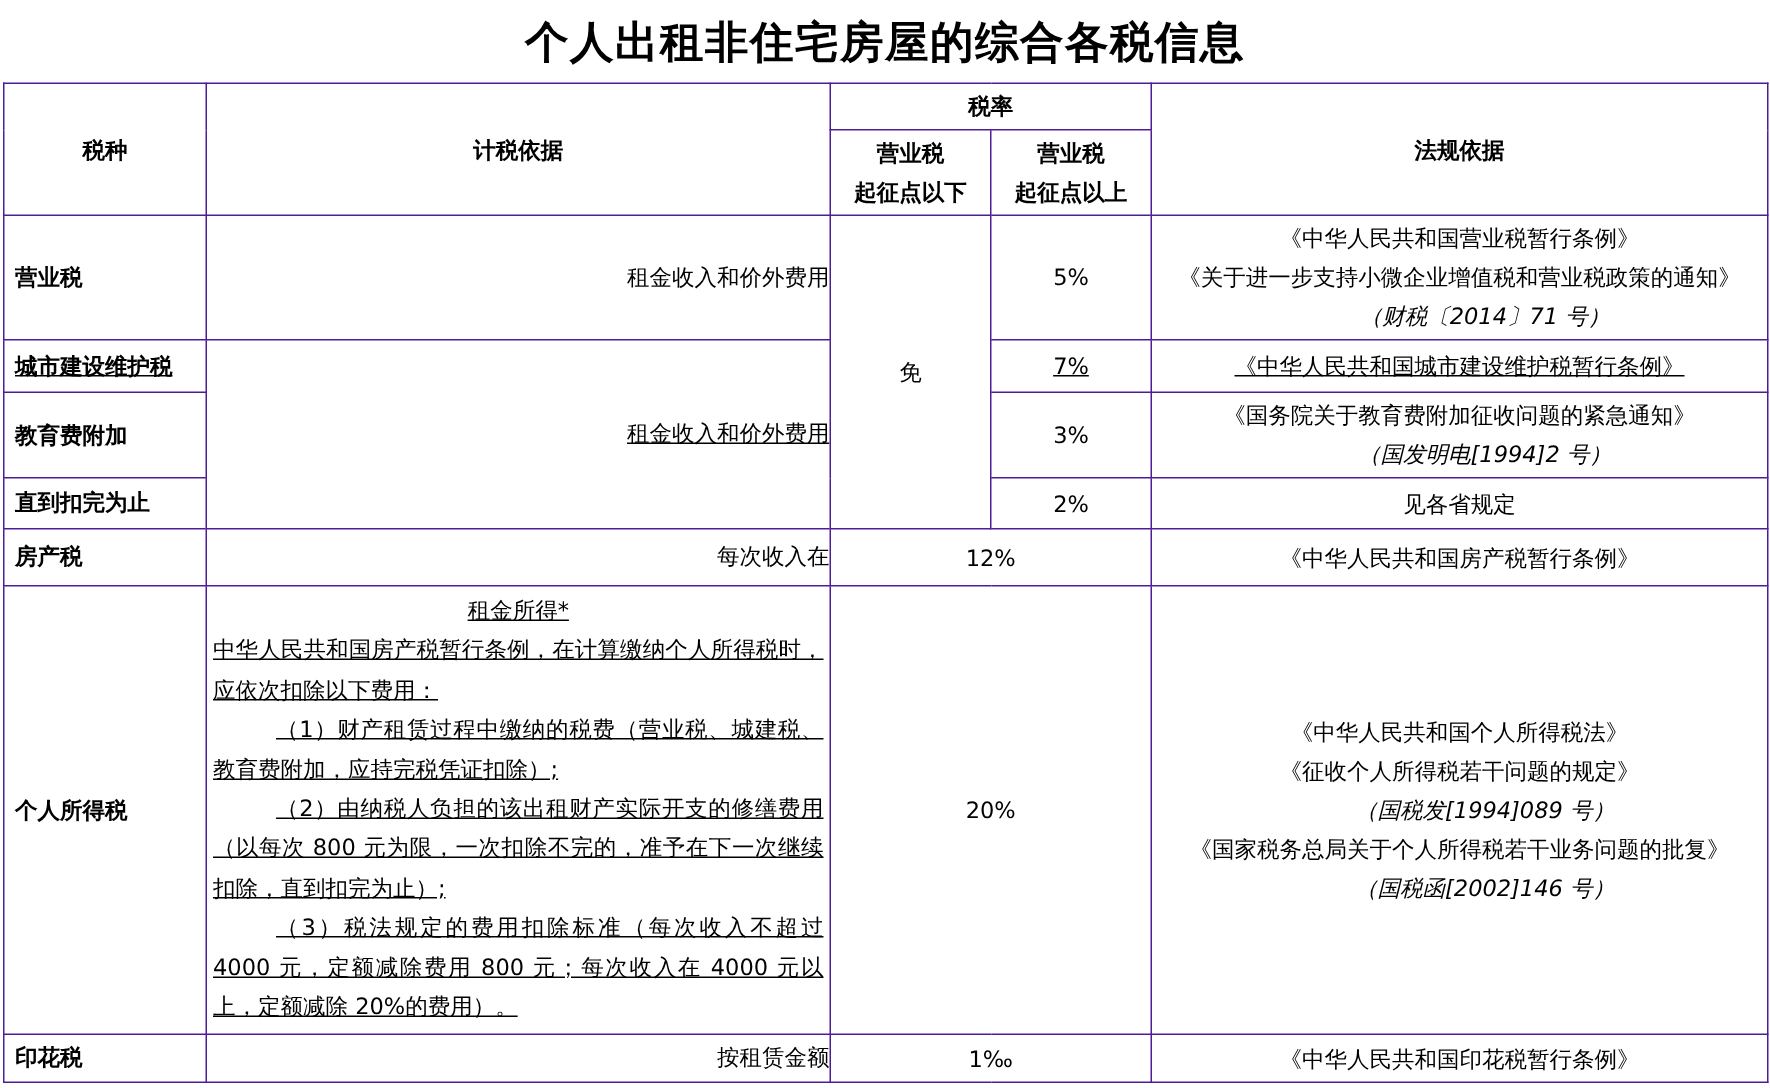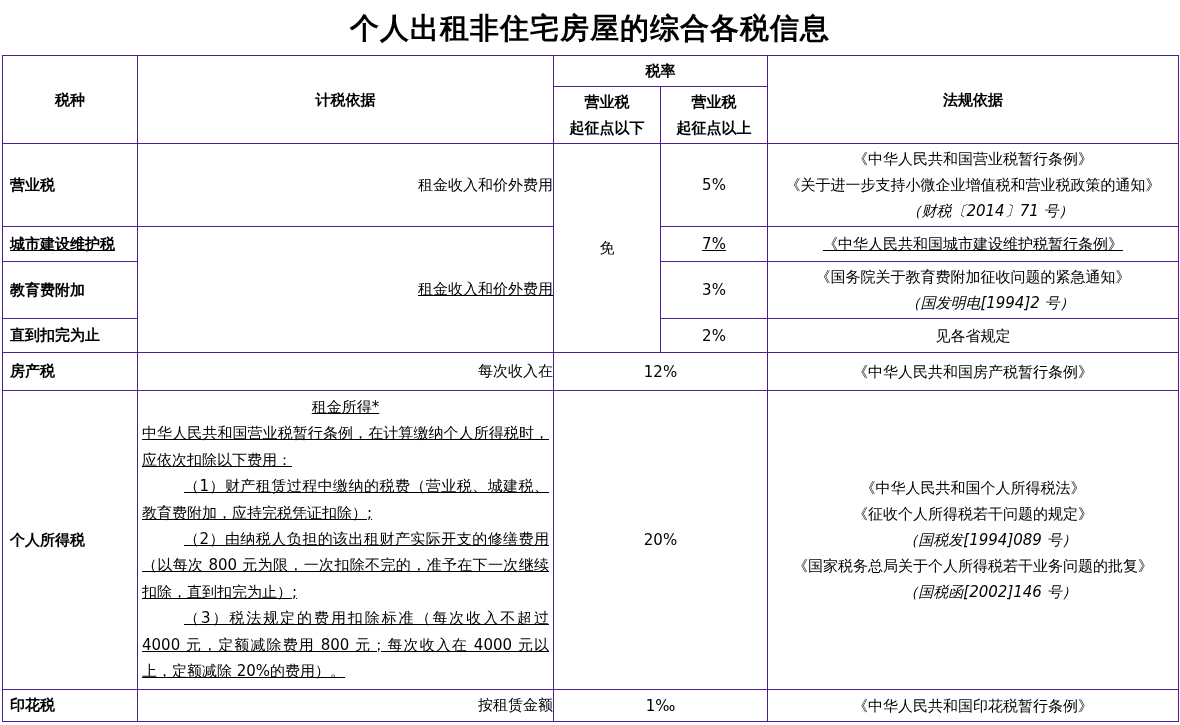--- a/index.html
+++ b/index.html
@@ -150,21 +150,21 @@
         <td class="rate-cell" colspan="2">12%</td>
         <td class="legal-cell">
           <div class="legal-line">《中华人民共和国房产税暂行条例》</div>
         </td>
       </tr>
 
       <tr class="row-grsds">
         <td class="tax-cell">个人所得税</td>
         <td class="basis-long">
           <div class="basis-title">租金所得*</div>
-          <p class="para no-indent">中华人民共和国营业税暂行条例，在计算缴纳个人所得税时，应依次扣除以下费用：</p>
+          <p class="para no-indent">中华人民共和国房产税暂行条例，在计算缴纳个人所得税时，应依次扣除以下费用：</p>
           <p class="para">（1）财产租赁过程中缴纳的税费（营业税、城建税、教育费附加，应持完税凭证扣除）;</p>
           <p class="para">（2）由纳税人负担的该出租财产实际开支的修缮费用（以每次 800 元为限，一次扣除不完的，准予在下一次继续扣除，直到扣完为止）;</p>
           <p class="para">（3）税法规定的费用扣除标准（每次收入不超过 4000 元，定额减除费用 800 元；每次收入在 4000 元以上，定额减除 20%的费用）。</p>
         </td>
         <td class="rate-cell" colspan="2">20%</td>
         <td class="legal-cell">
           <div class="legal-line">《中华人民共和国个人所得税法》</div>
           <div class="legal-line">《征收个人所得税若干问题的规定》</div>
           <div class="legal-line indent">（国税发[1994]089 号）</div>
           <div class="legal-line">《国家税务总局关于个人所得税若干业务问题的批复》</div>

